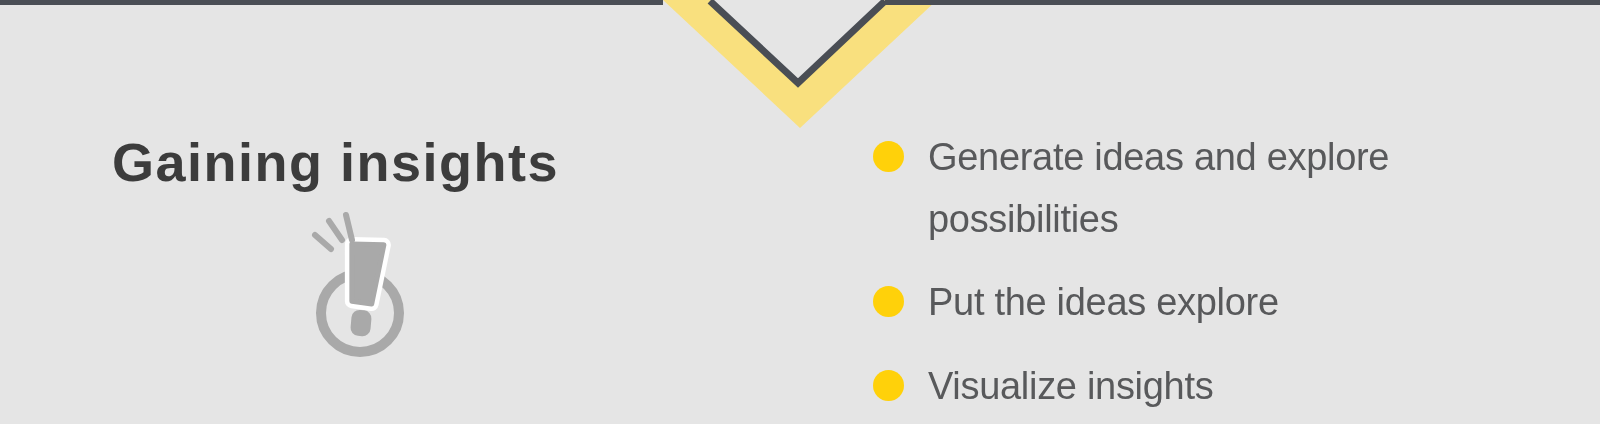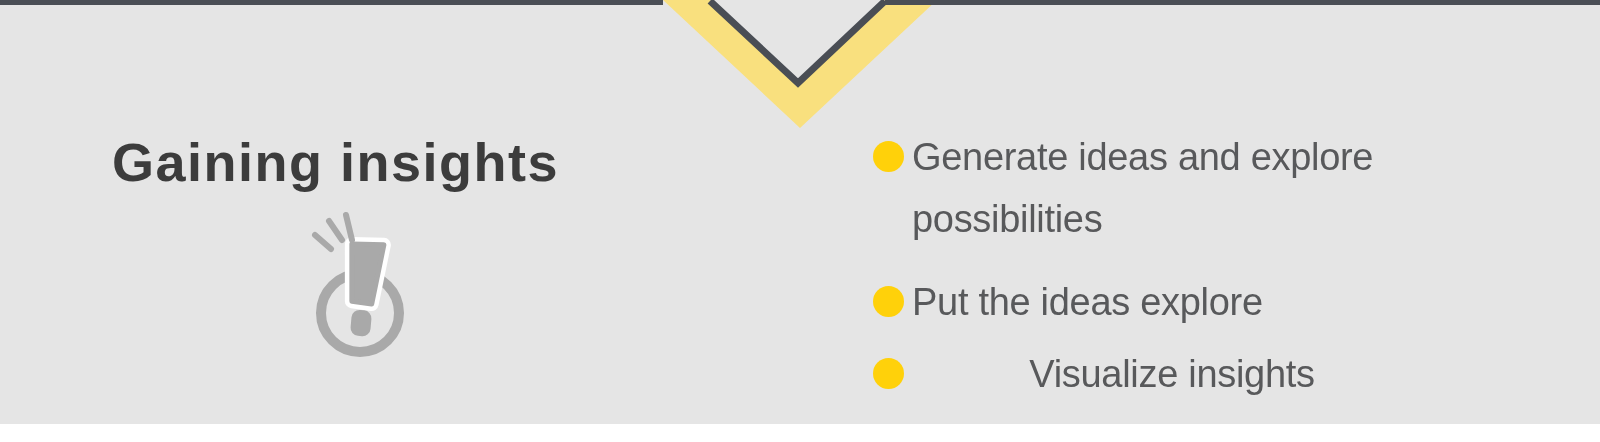--- a/index.html
+++ b/index.html
@@ -41,24 +41,25 @@
     position: absolute;
     left: 873px;
     top: 0;
     width: 560px;
   }
   .bullet-item {
     position: absolute;
     left: 0;
     display: flex;
     align-items: flex-start;
+    gap: 16px;
   }
   .bullet-item.item-0 { top: 126px; }
   .bullet-item.item-1 { top: 271px; }
-  .bullet-item.item-2 { top: 343px; text-align: center; }
+  .bullet-item.item-2 { top: 355px; }
   .bullet-dot {
     flex: 0 0 auto;
     width: 31px;
     height: 31px;
     margin-top: 15px;
     border-radius: 50%;
     background: #ffd10a;
   }
   .bullet-text {
     margin-left: 8px;

